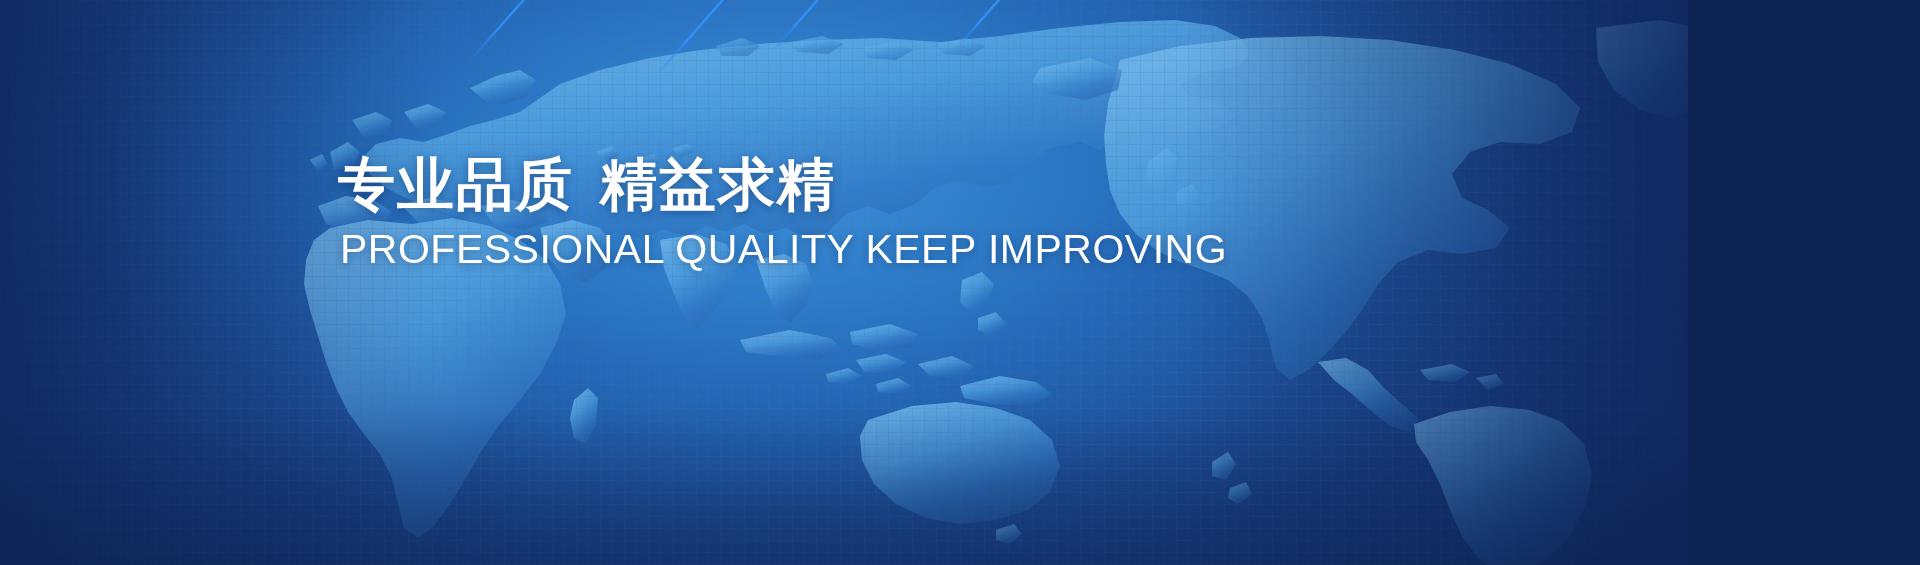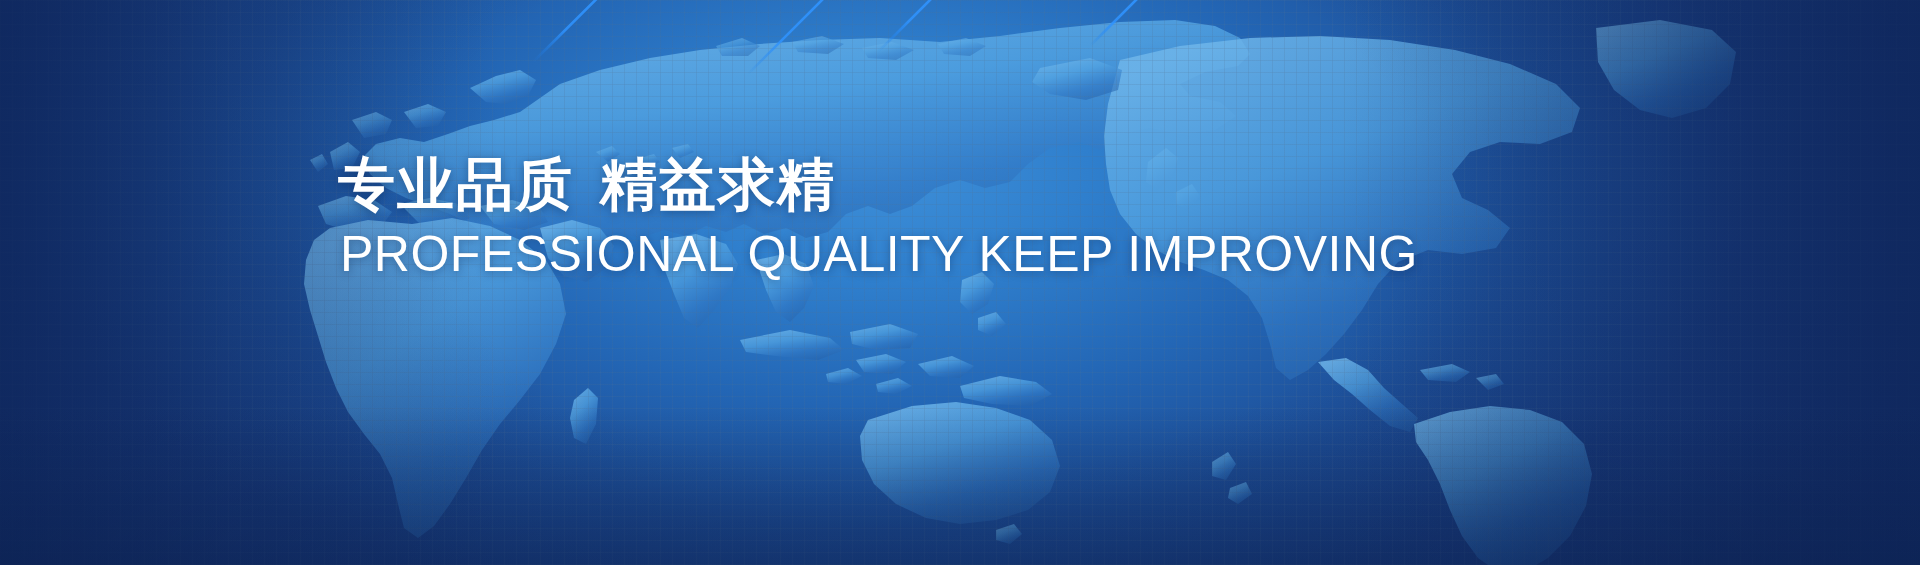--- a/index.html
+++ b/index.html
@@ -7,21 +7,21 @@
     margin: 0;
     padding: 0;
     background: #0d2452;
   }
   body {
     font-family: "Liberation Sans", sans-serif;
   }
 
   .banner {
     position: relative;
-    width: 1920px;
+    width: 1688px;
     height: 565px;
     overflow: hidden;
     background: #1b3a7d;
   }
 
   
   .layer {
     position: absolute;
     inset: 0;
     pointer-events: none;
@@ -106,21 +106,21 @@
     line-height: 1.05;
     font-weight: 700;
     color: #ffffff;
     letter-spacing: 2px;
     white-space: nowrap;
     text-shadow: 0 2px 10px rgba(6,24,62,0.40);
   }
   .headline-cn .gap { display: inline-block; width: 26px; }
   .subhead-en {
     margin: 12px 0 0 2px;
-    font-size: 50px;
+    font-size: 41px;
     line-height: 1.1;
     font-weight: 400;
     color: #ffffff;
     letter-spacing: 0.5px;
     white-space: nowrap;
     text-shadow: 0 2px 9px rgba(6,24,62,0.35);
   }
 </style>
 </head>
 <body>

